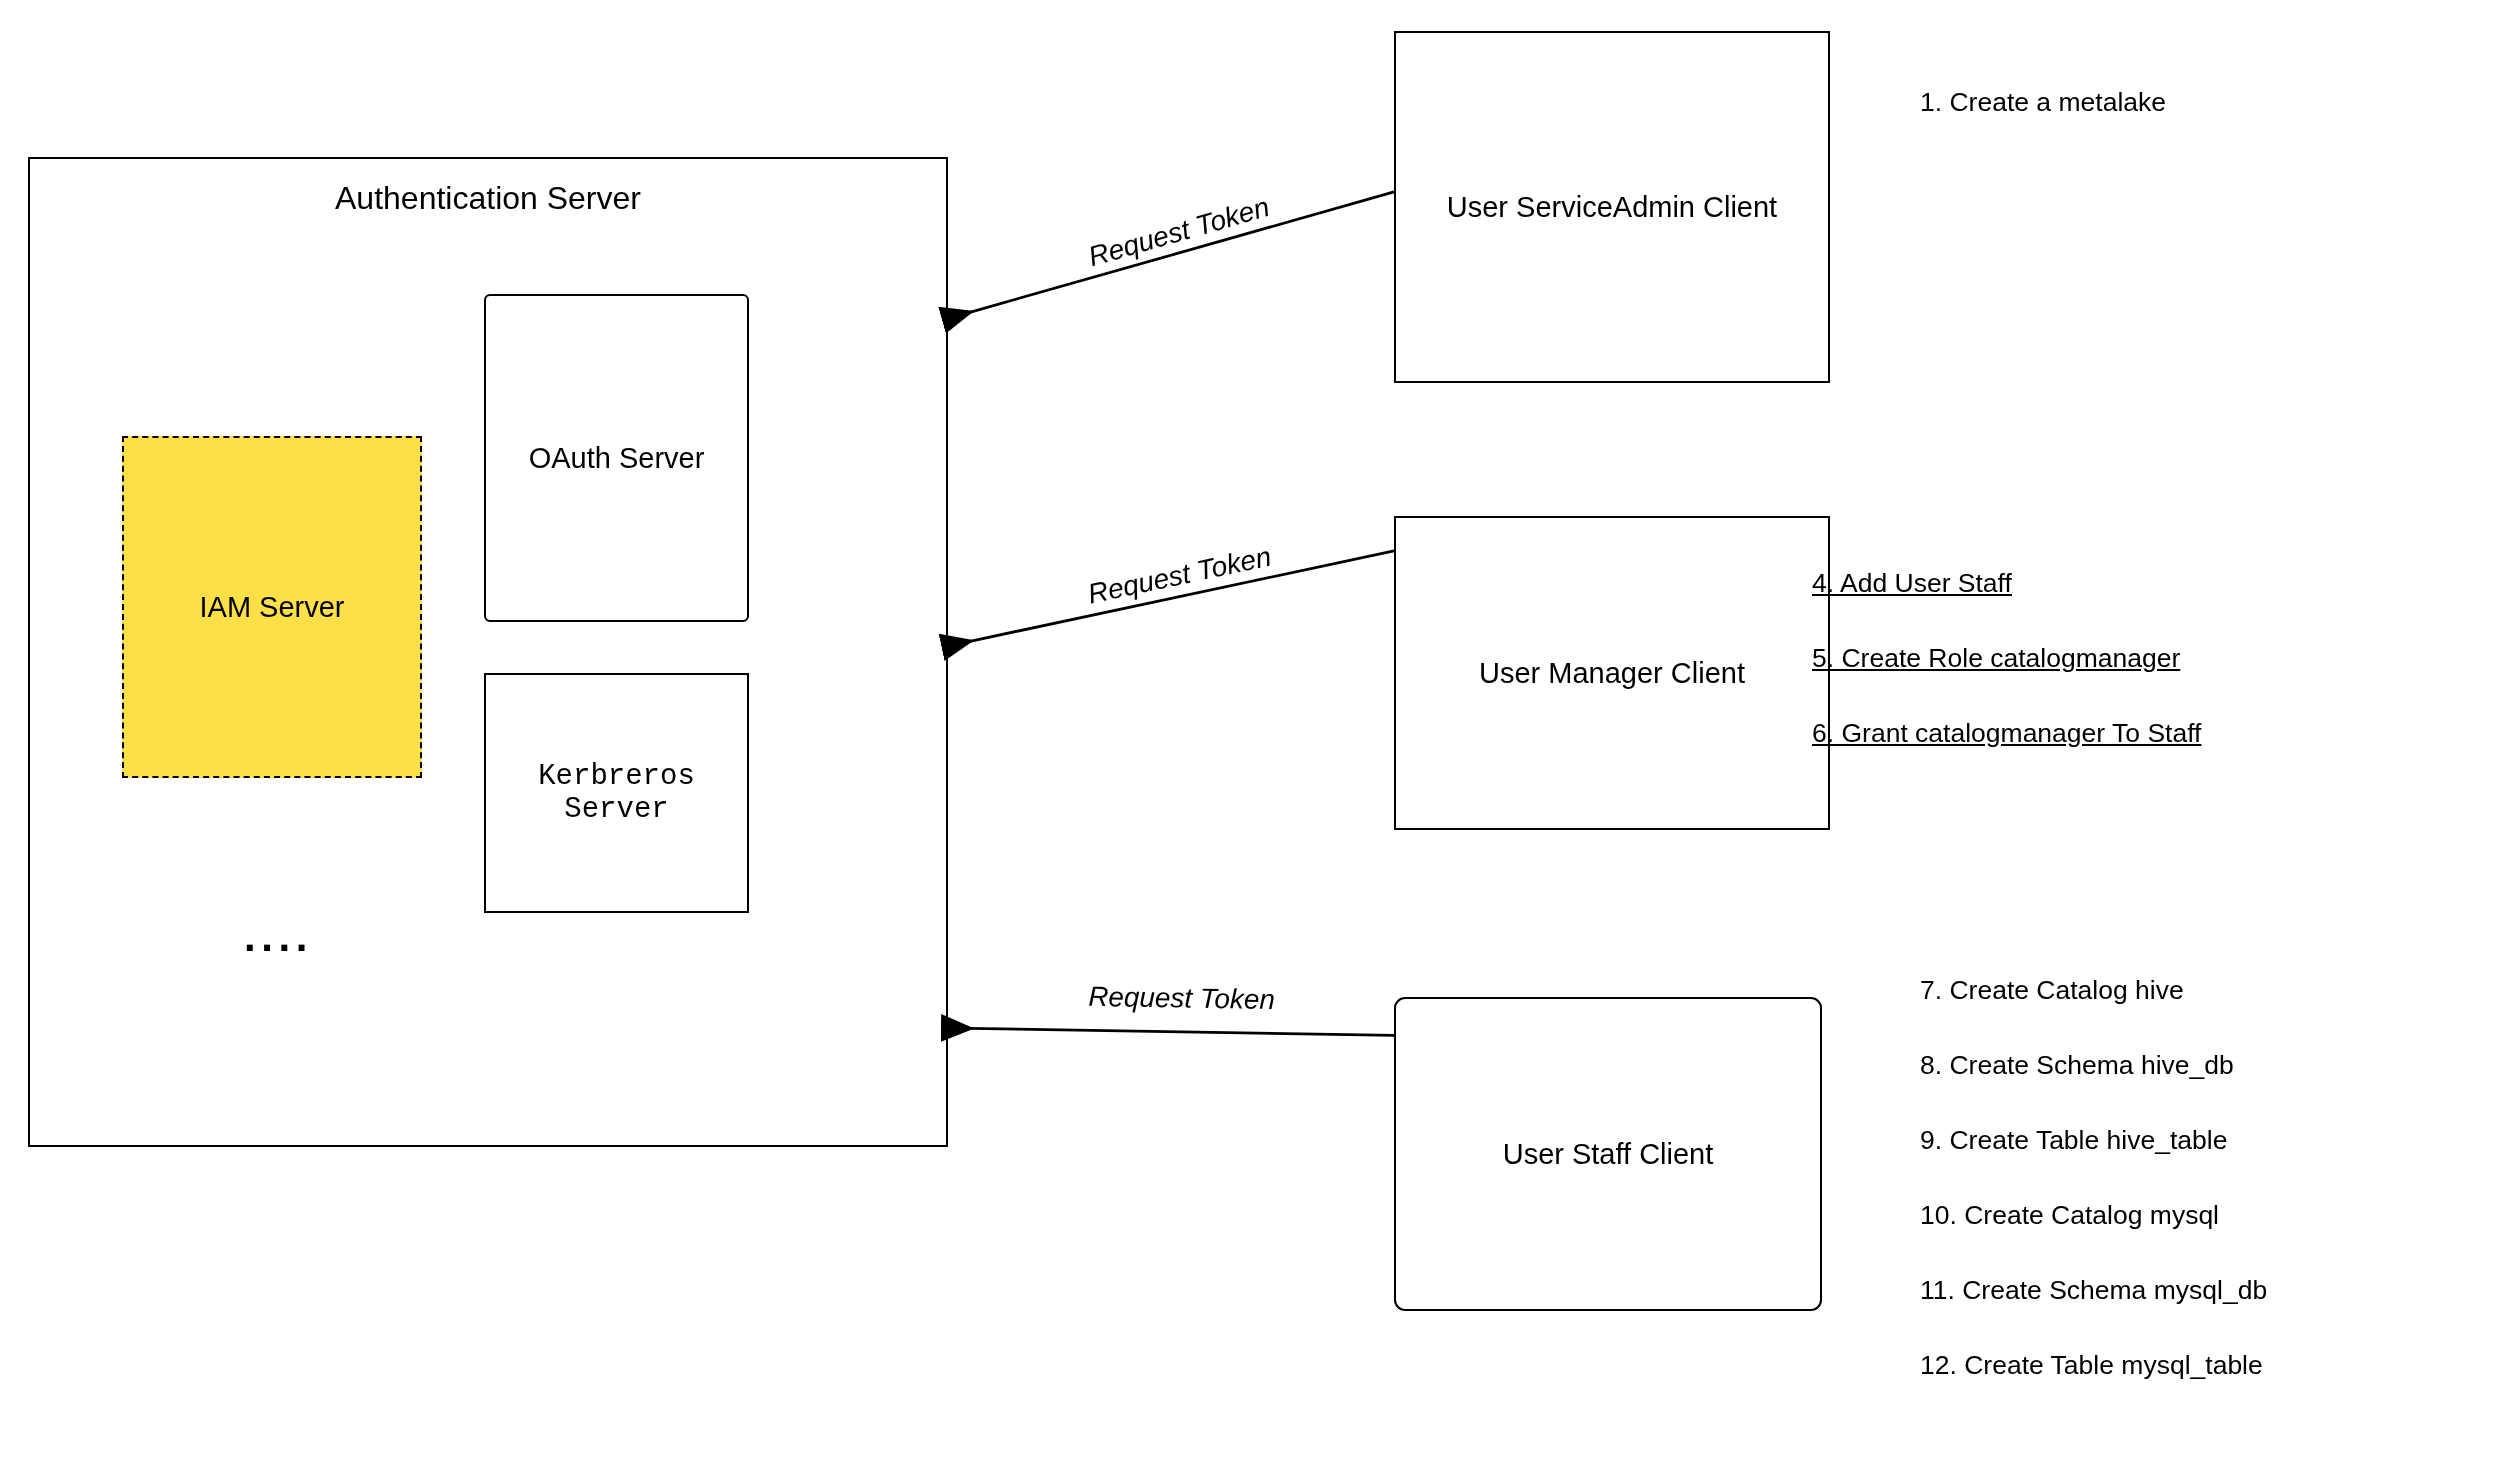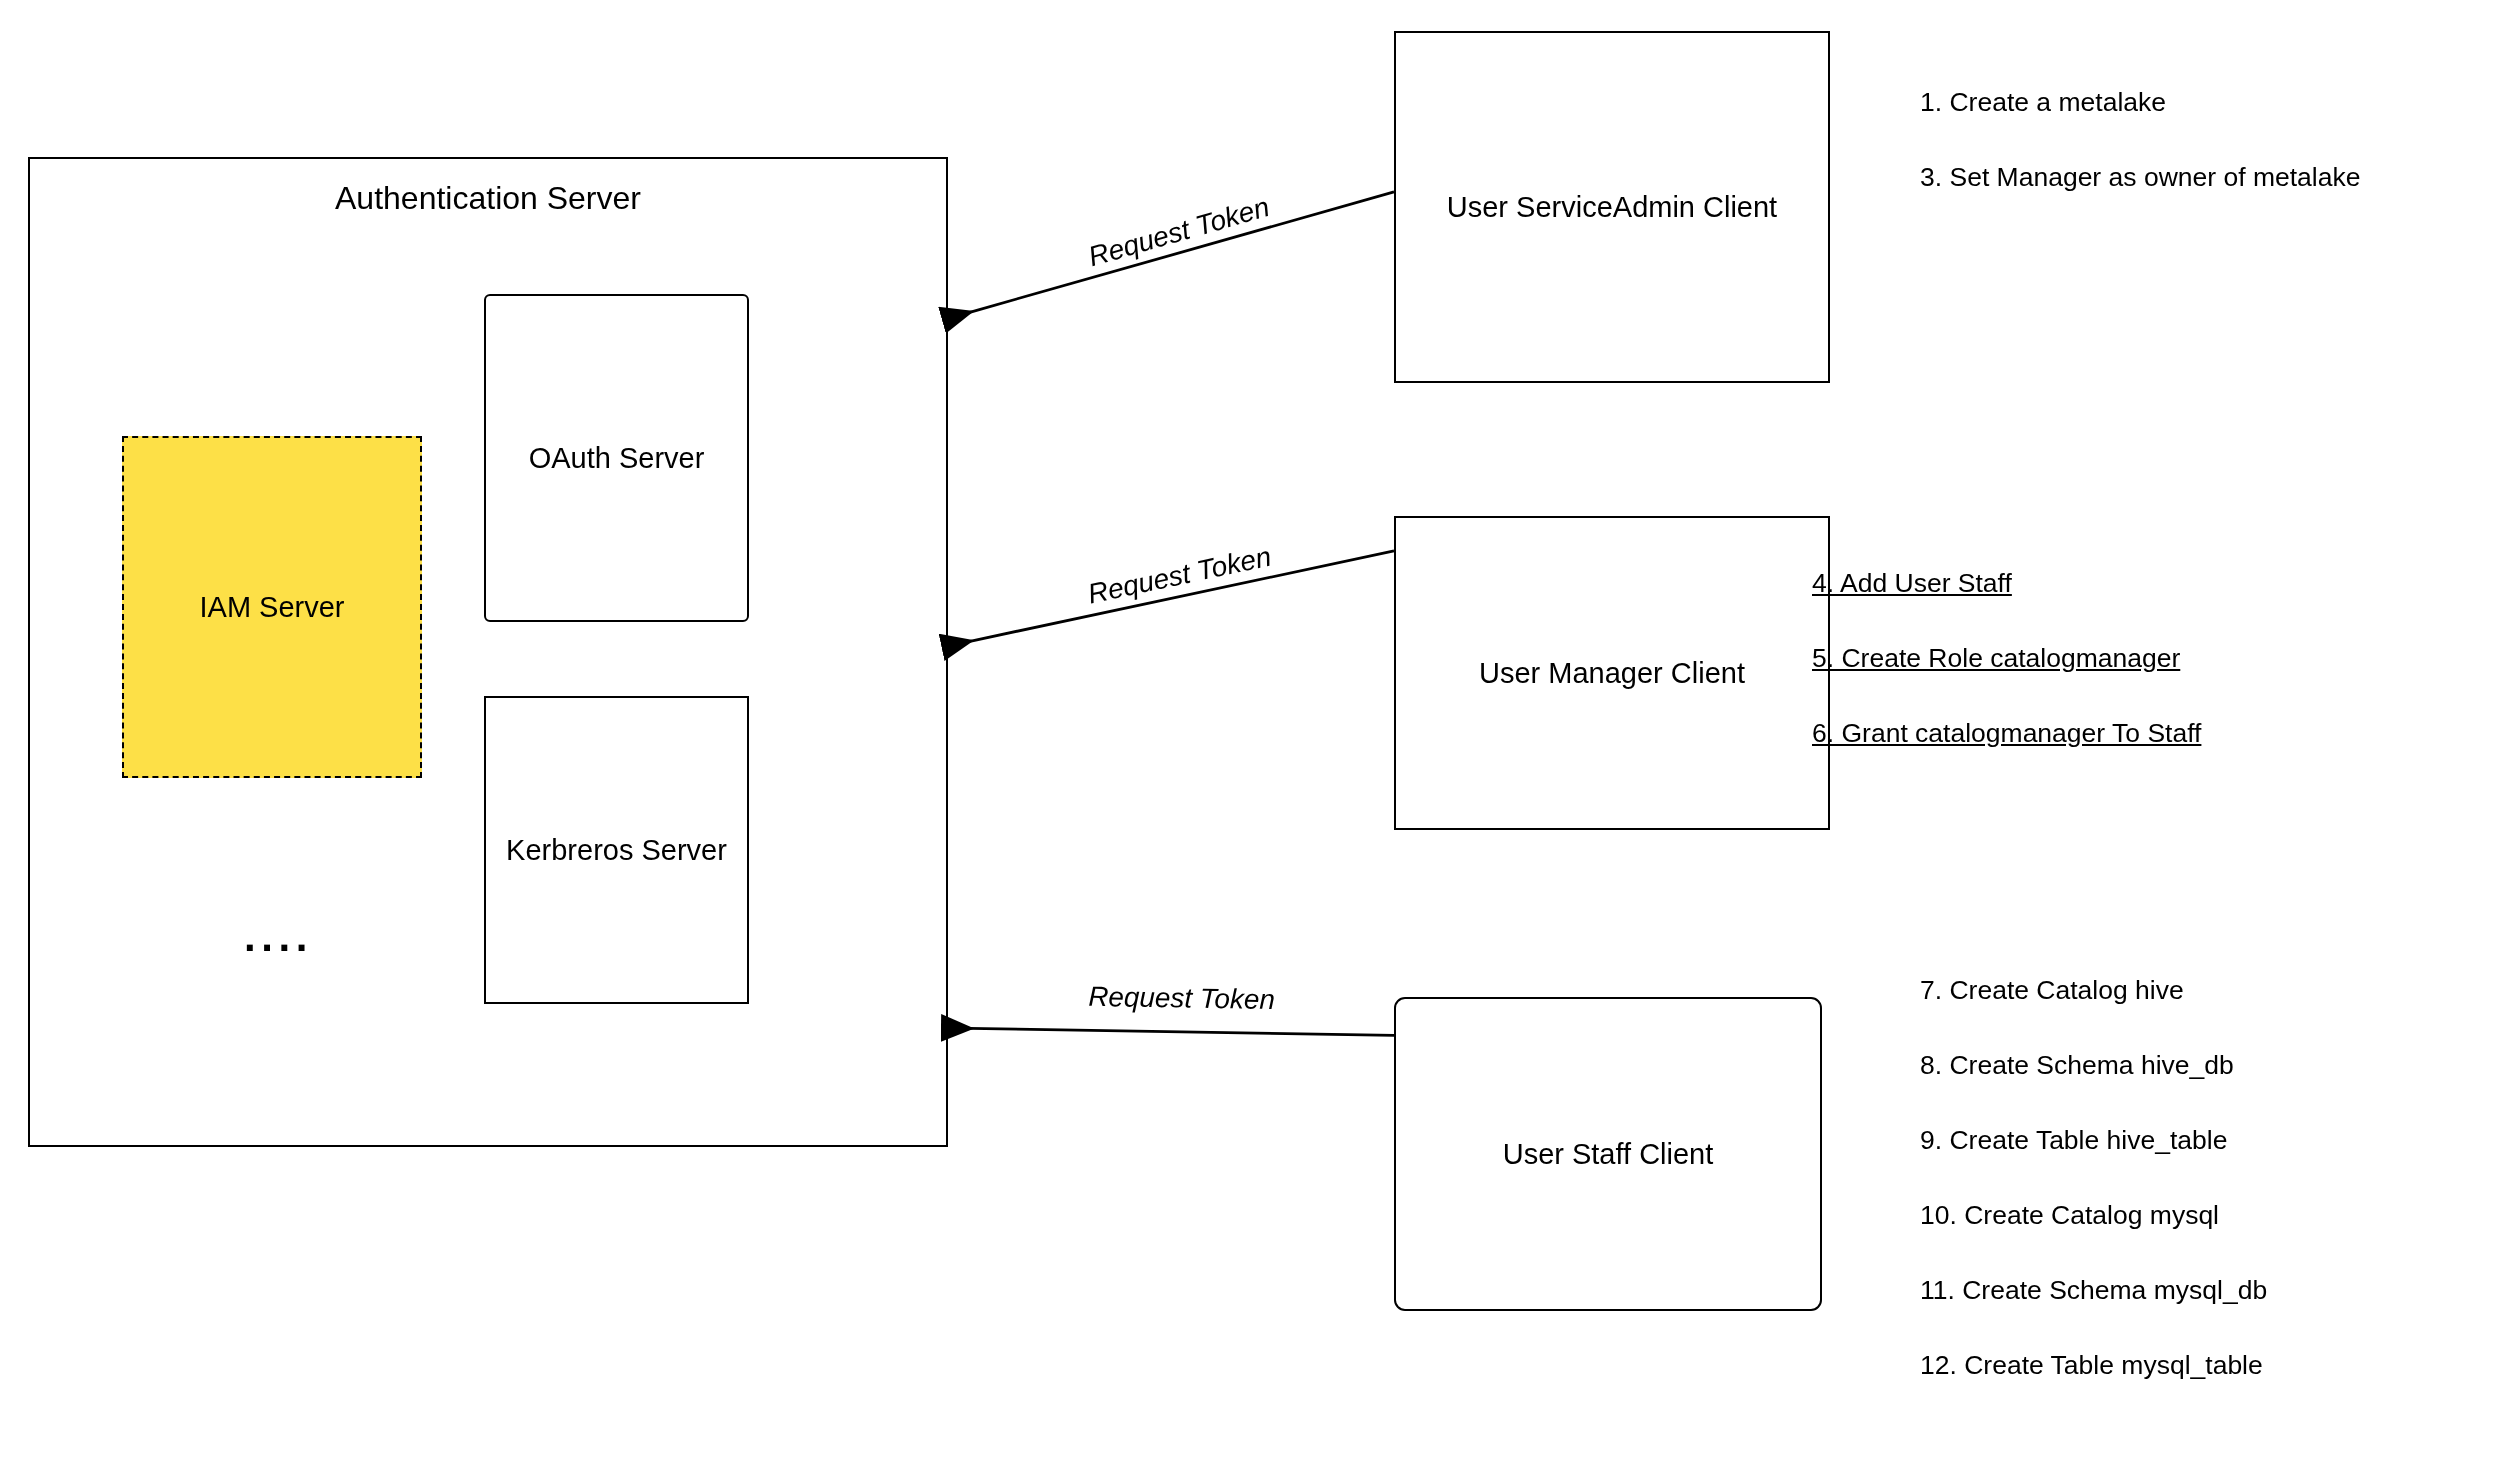--- a/index.html
+++ b/index.html
@@ -78,41 +78,40 @@
 </div>
 
 <div class="dashed-box" style="left:122px; top:436px; width:300px; height:342px;">
   <span>IAM Server</span>
 </div>
 
 <div class="box" style="left:484px; top:294px; width:265px; height:328px;border-radius:6px;">
   <span>OAuth Server</span>
 </div>
 
-<div class="box" style="left:484px; top:696px; width:265px; height:308px;">
+<div class="box" style="left:484px; top:673px; width:265px; height:240px;font-family:Liberation Mono, monospace;">
   <span>Kerbreros Server</span>
 </div>
 
 <div class="ellipsis" style="left:244px; top:913px;">....</div>
 
 <div class="box" style="left:1394px; top:31px; width:436px; height:352px;">
   <span>User ServiceAdmin Client</span>
 </div>
 
 <div class="box" style="left:1394px; top:516px; width:436px; height:314px;">
   <span>User Manager Client</span>
 </div>
 
 <div class="box" style="left:1394px; top:997px; width:428px; height:314px;border-radius:11px;">
   <span>User Staff Client</span>
 </div>
 
 <div class="steps" style="left:1920px; top:84px;">
   <div>1. Create a metalake</div>
-  <div>3. Set Manager as owner of metalake</div>
 </div>
 
 <div class="steps" style="left:1812px; top:565px;text-decoration:underline;">
   <div>4. Add User Staff</div>
   <div>5. Create Role catalogmanager</div>
   <div>6. Grant catalogmanager  To Staff</div>
 </div>
 
 <div class="steps" style="left:1920px; top:972px;">
   <div>7. Create Catalog hive</div>

